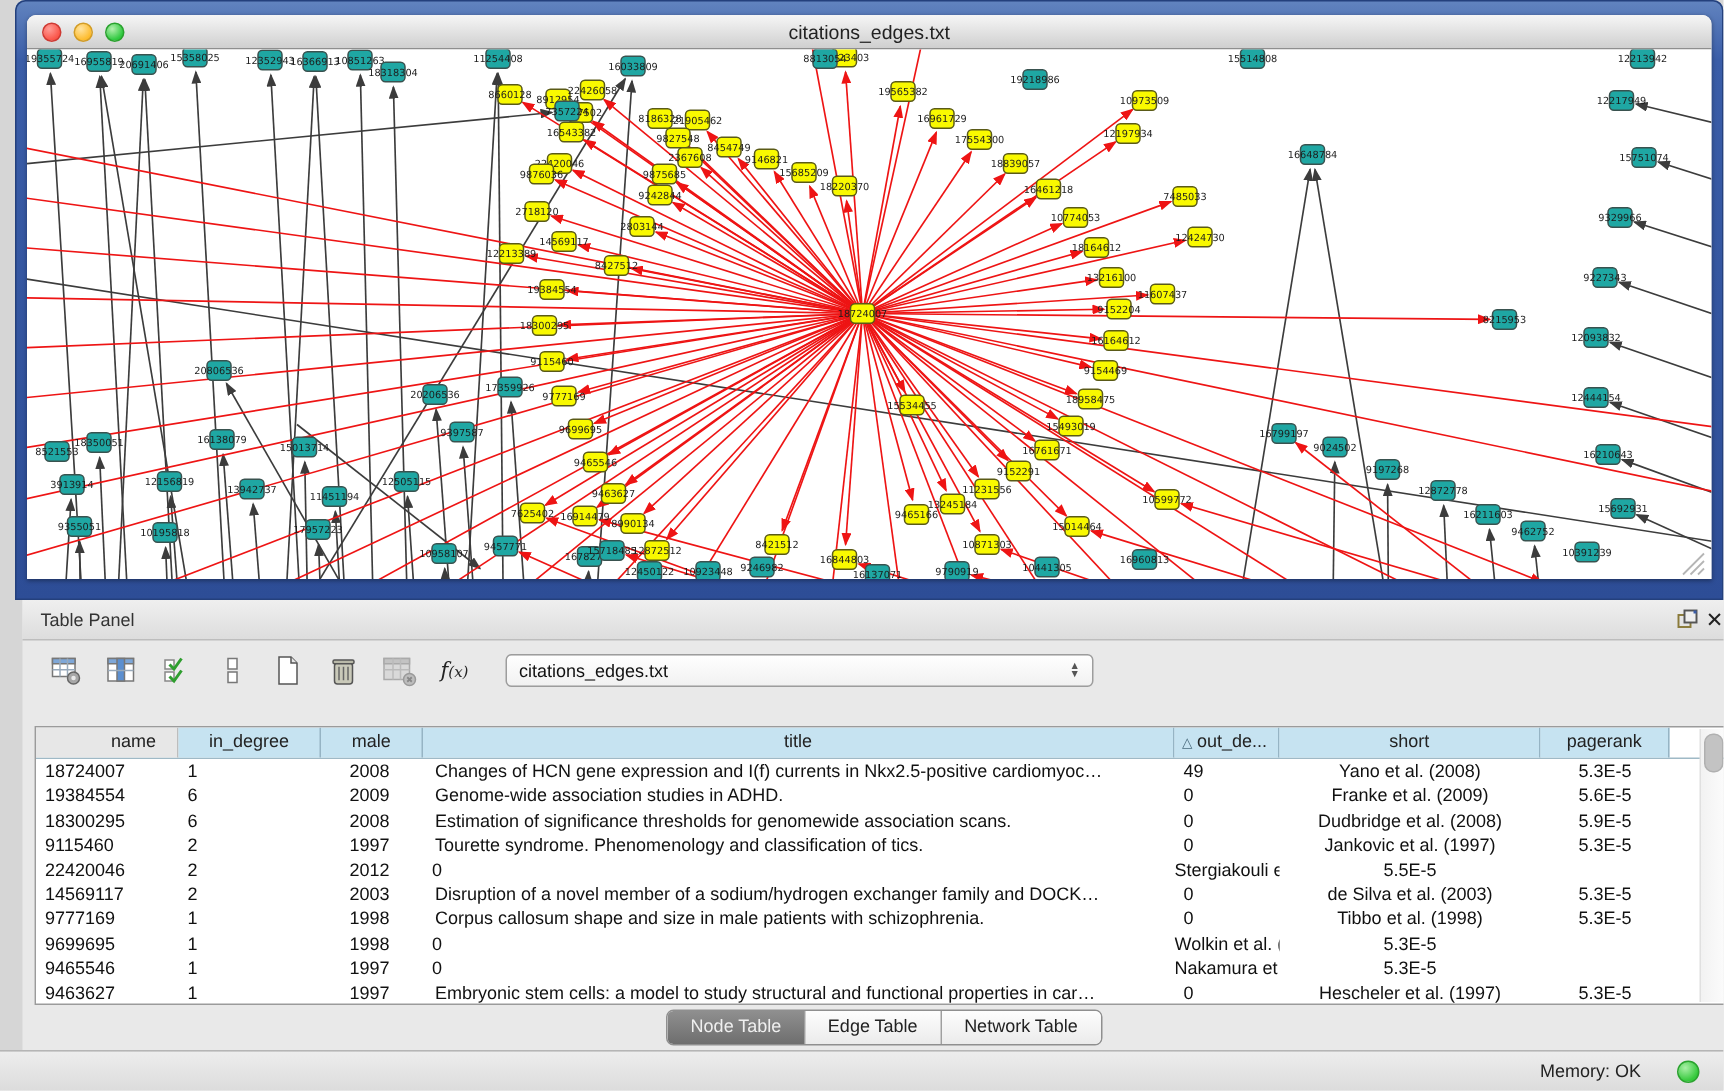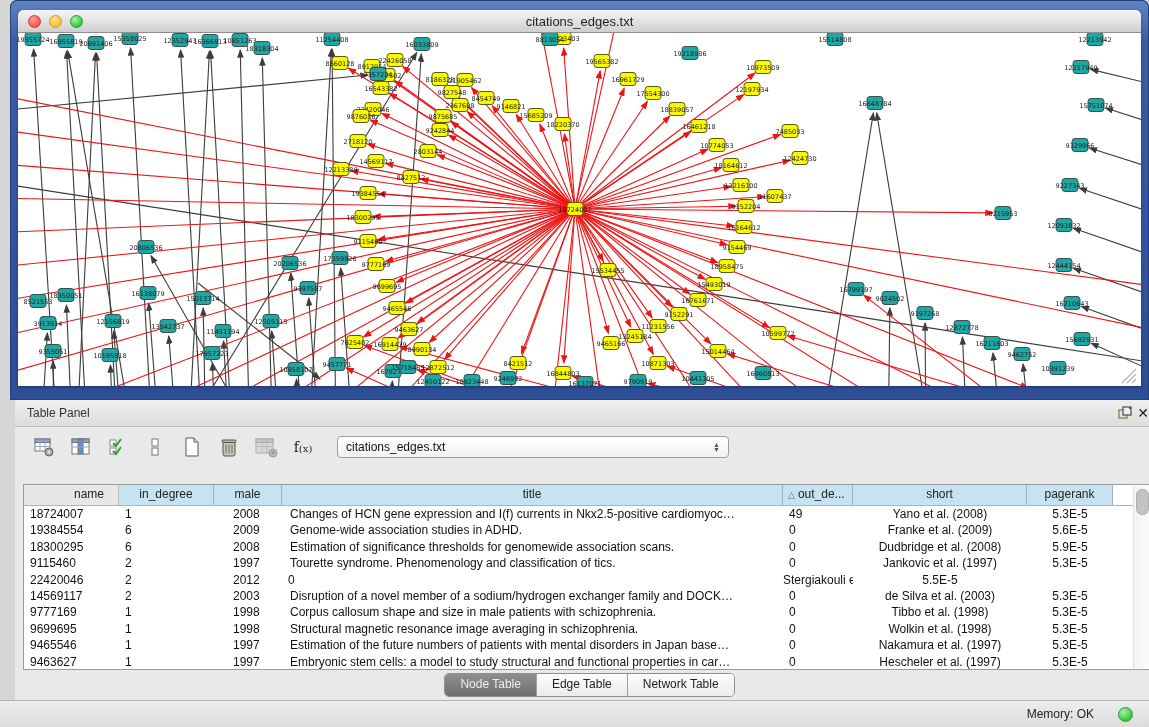--- a/index.html
+++ b/index.html
@@ -54,21 +54,21 @@
     border-bottom:1px solid #bdbdbd;display:flex;align-items:center;
     padding:0 12px;font-size:12px;color:#333;
   }
   #panel-header .spacer{flex:1;}
   .hdr-icon{width:18px;height:18px;display:flex;align-items:center;justify-content:center;cursor:default;}
   .close-x{font-size:14px;font-weight:bold;color:#222;line-height:1;}
   #toolbar{
     height:40px;display:flex;align-items:center;padding-left:16px;gap:11px;
   }
   .tbtn{width:26px;height:26px;display:flex;align-items:center;justify-content:center;}
-  .fx{font-family:"DejaVu Serif",serif;font-size:14px;color:#222;}
+  .fx{font-family:"DejaVu Serif",serif;font-style:italic;font-size:14px;color:#222;}
   .fx small{font-size:10px;}
   #source-select{
     width:392px;height:22px;margin-left:10px;
     border:1px solid #9d9d9d;border-radius:4px;
     background:linear-gradient(180deg,#ffffff,#f1f1f1);
     display:flex;align-items:center;padding:0 8px;font-size:12px;color:#111;
     box-sizing:border-box;
   }
   #source-select .grow{flex:1;}
   .stepper{display:flex;flex-direction:column;line-height:5px;color:#555;font-size:7px;}
@@ -984,30 +984,28 @@
           <div class="td c2">1998</div>
           <div class="td c3">Corpus callosum shape and size in male patients with schizophrenia.</div>
           <div class="td c4">0</div>
           <div class="td c5">Tibbo et al. (1998)</div>
           <div class="td c6">5.3E-5</div>
         </div>
         <div class="tr">
           <div class="td c0">9699695</div>
           <div class="td c1">1</div>
           <div class="td c2">1998</div>
-          <div class="td c3">Structural magnetic resonance image averaging in schizophrenia.</div>
           <div class="td c4">0</div>
           <div class="td c5">Wolkin et al. (1998)</div>
           <div class="td c6">5.3E-5</div>
         </div>
         <div class="tr">
           <div class="td c0">9465546</div>
           <div class="td c1">1</div>
           <div class="td c2">1997</div>
-          <div class="td c3">Estimation of the future numbers of patients with mental disorders in Japan base…</div>
           <div class="td c4">0</div>
           <div class="td c5">Nakamura et al. (1997)</div>
           <div class="td c6">5.3E-5</div>
         </div>
         <div class="tr">
           <div class="td c0">9463627</div>
           <div class="td c1">1</div>
           <div class="td c2">1997</div>
           <div class="td c3">Embryonic stem cells: a model to study structural and functional properties in car…</div>
           <div class="td c4">0</div>

